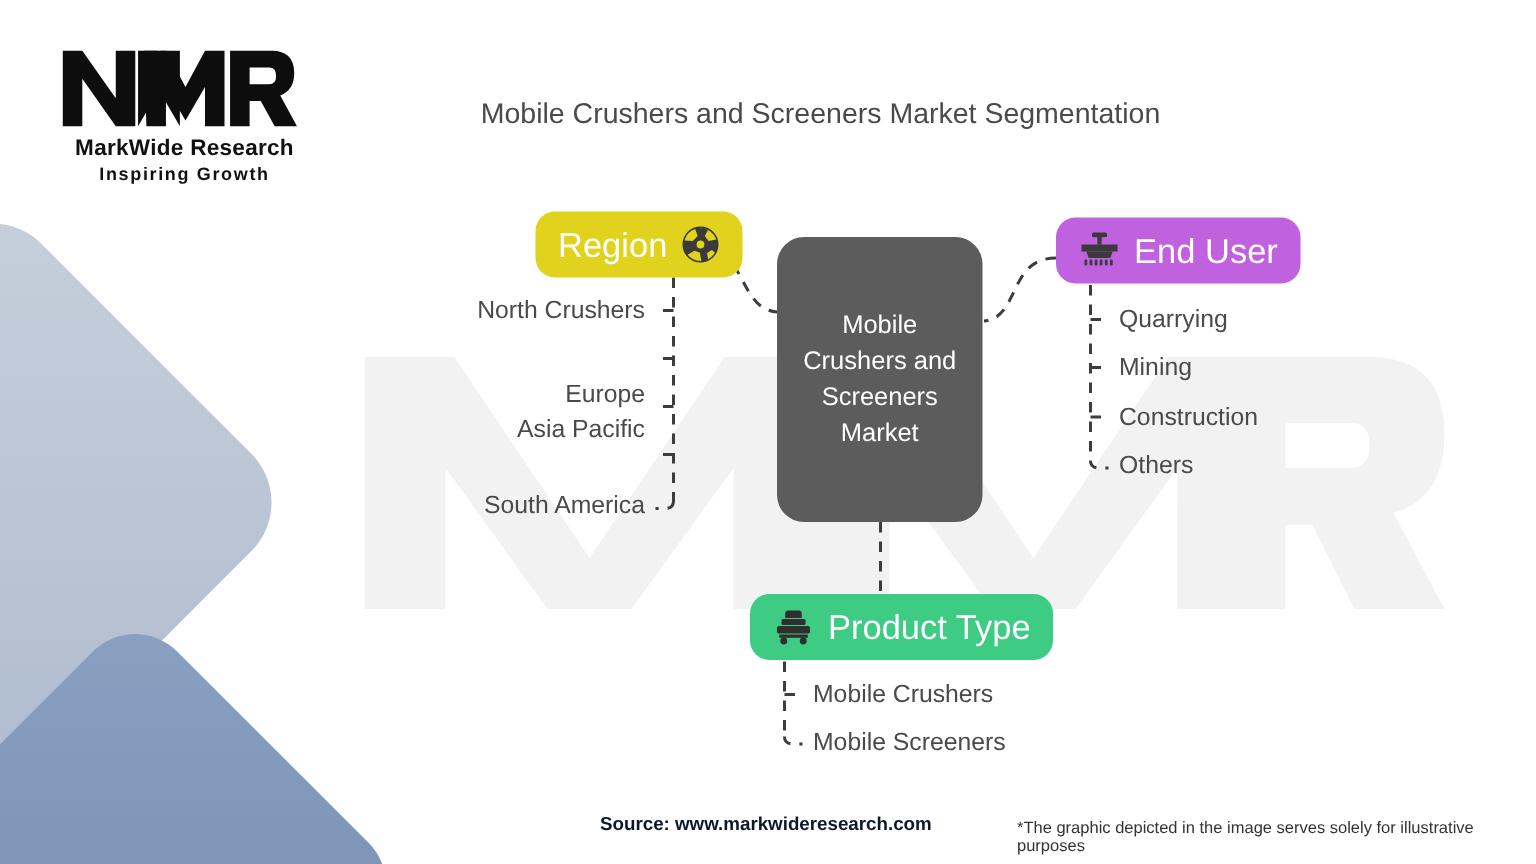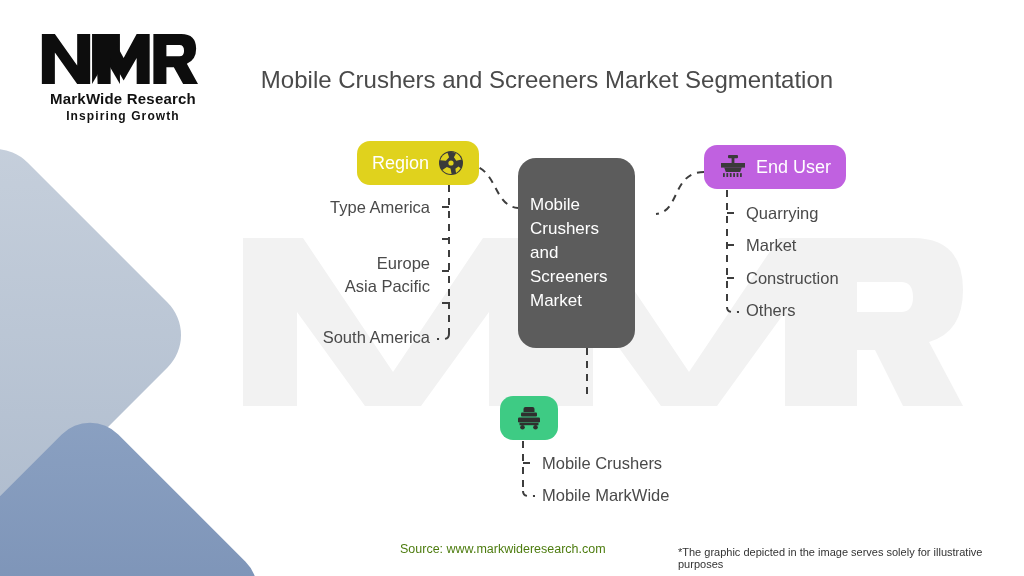--- a/index.html
+++ b/index.html
@@ -48,69 +48,69 @@
   }
   .logo-tag {
     font-size:12px; font-weight:bold; color:#111;
     letter-spacing:1.1px; text-align:center; margin-top:2px;
   }
 
   
   .title {
     position:absolute; left:0; right:0; top:66px;
     text-align:center;
-    font-size:24px; color:#4a4a4a; font-weight:400;
+    font-size:19px; color:#4a4a4a; font-weight:400;
     padding-left:70px;
   }
 
   
   .diagram { position:absolute; inset:0; }
   .connectors { position:absolute; inset:0; }
 
   .center-node {
     position:absolute;
     left:518px; top:158px;
-    width:117px; height:190px;
+    width:137px; height:190px;
     background:#5c5c5c;
     border-radius:18px;
     color:#fff;
     display:flex; align-items:center; justify-content:center;
-    text-align:left;
+    text-align:center;
     font-size:17px; line-height:1.42;
     padding:0 12px;
   }
 
   .pill {
     position:absolute;
     display:flex; align-items:center; gap:9px;
     height:44px;
     border-radius:13px;
     padding:12px 15px;
     color:#fff;
-    font-size:18px;
+    font-size:23px;
     white-space:nowrap;
   }
   .pill svg { display:block; }
 
   .pill-region   { left:357px; top:141px;  background:#e0d21d; }
   .pill-enduser  { left:704px; top:145px;  background:#c061e0; }
   .pill-product  { left:500px; top:396px;  background:#3ecb84; }
 
   
   .leaf {
     position:absolute;
     font-size:16.5px;
     color:#4a4a4a;
     white-space:nowrap;
   }
   .leaf-right { text-align:right; }
 
   .footer-source {
     position:absolute; left:400px; top:542px;
-    font-size:12.5px; font-weight:normal; color:#4d7c0f;
+    font-size:12.5px; font-weight:bold; color:#0f172a;
   }
   .footer-note {
     position:absolute; left:678px; top:546px;
     font-size:11px; color:#333;
   }
 </style>
 </head>
 <body>
 
 <div class="bg-layer">
@@ -208,30 +208,31 @@
     <svg width="28" height="26" viewBox="0 0 28 26">
       <g fill="#2f2f2f">
         <path d="M10.5 2 h7 a2 2 0 0 1 2 2 v3 h-11 v-3 a2 2 0 0 1 2 -2 Z"></path>
         <rect x="6" y="7.6" width="16" height="4" rx="1"></rect>
         <rect x="3" y="12.4" width="22" height="5" rx="1.2"></rect>
         <rect x="4.5" y="18" width="19" height="2.2"></rect>
         <circle cx="7.5" cy="22.3" r="2.3"></circle>
         <circle cx="20.5" cy="22.3" r="2.3"></circle>
       </g>
     </svg>
+    <span>Product Type</span>
   </div>
 
-  <div class="leaf leaf-right" style="right:594px; top:198px;">Type America</div>
+  <div class="leaf leaf-right" style="right:594px; top:198px;">North Crushers</div>
   <div class="leaf leaf-right" style="right:594px; top:230px;margin-top:24px;">Europe</div>
   <div class="leaf leaf-right" style="right:594px; top:262px;margin-top:15px;">Asia Pacific</div>
   <div class="leaf leaf-right" style="right:594px; top:328px;margin-left:38px;">South America</div>
 
   <div class="leaf" style="left:746px; top:204px;">Quarrying</div>
-  <div class="leaf" style="left:746px; top:236px;">Market</div>
+  <div class="leaf" style="left:746px; top:236px;">Mining</div>
   <div class="leaf" style="left:746px; top:269px;">Construction</div>
   <div class="leaf" style="left:746px; top:301px;">Others</div>
 
   <div class="leaf" style="left:542px; top:454px;">Mobile Crushers</div>
-  <div class="leaf" style="left:542px; top:486px;">Mobile MarkWide</div>
+  <div class="leaf" style="left:542px; top:486px;">Mobile Screeners</div>
 </div>
 
 <div class="footer-source">Source: www.markwideresearch.com</div>
 <div class="footer-note">*The graphic depicted in the image serves solely for illustrative purposes</div>
 
 </body></html>

